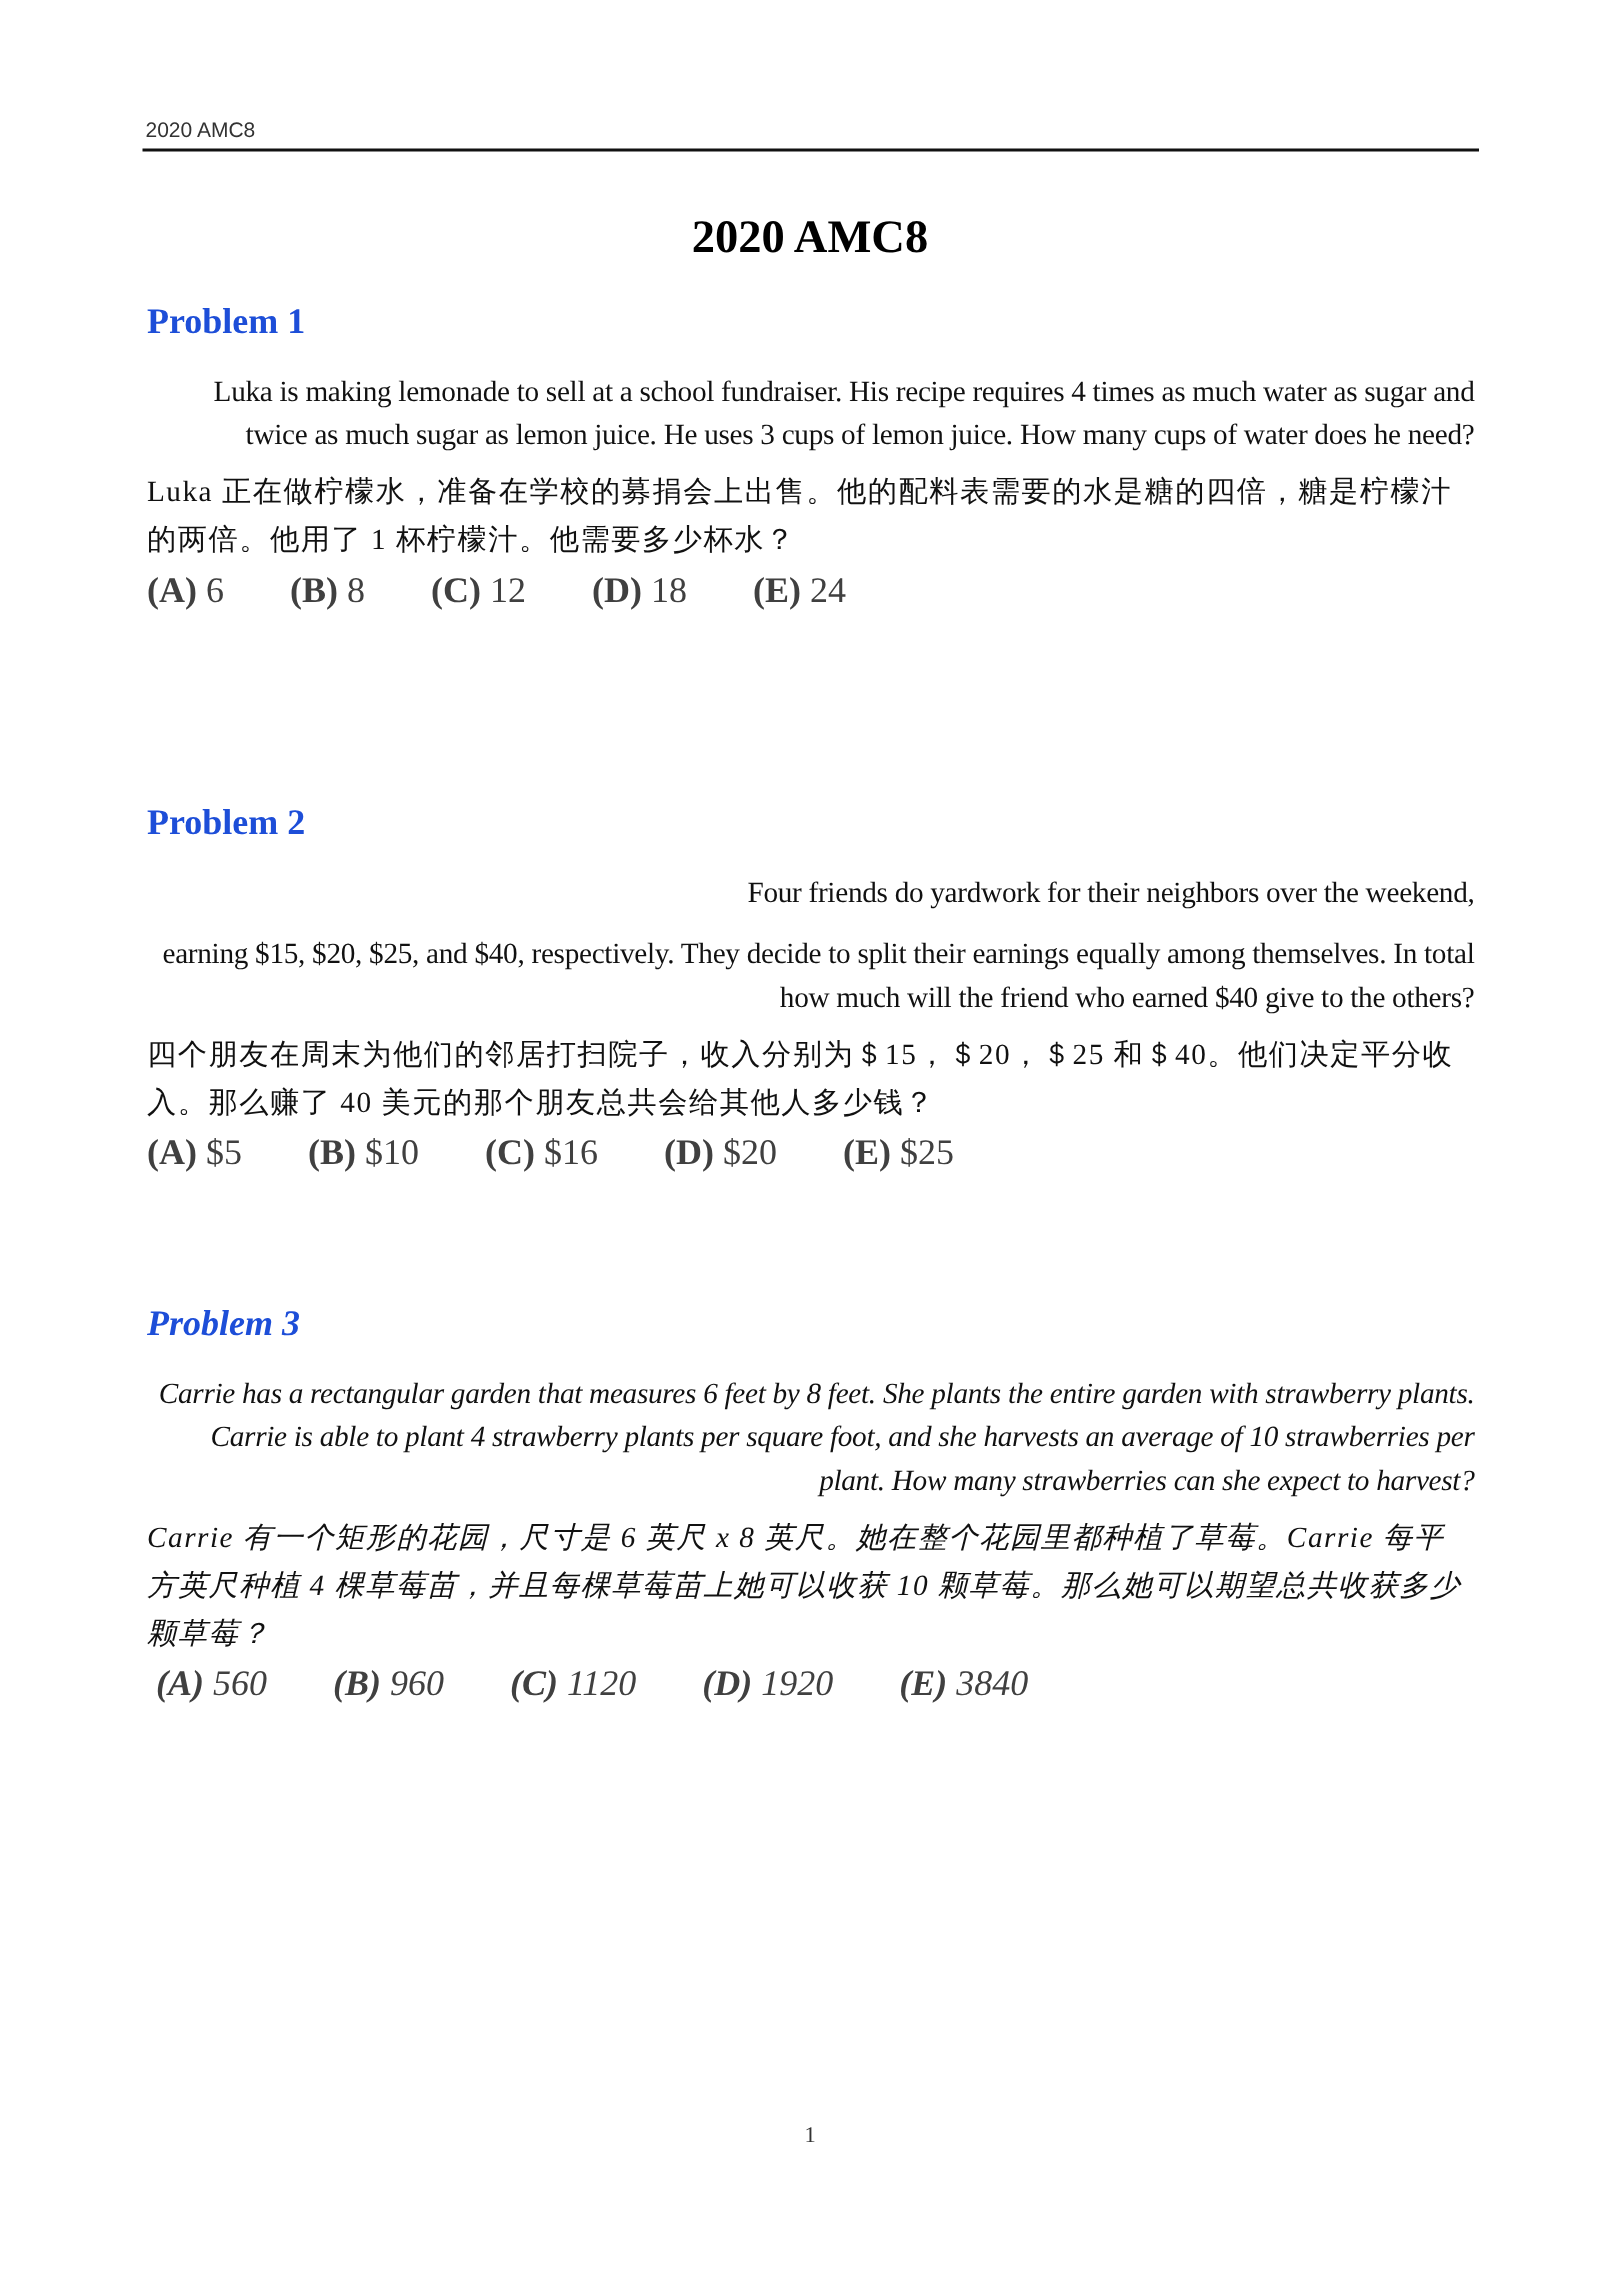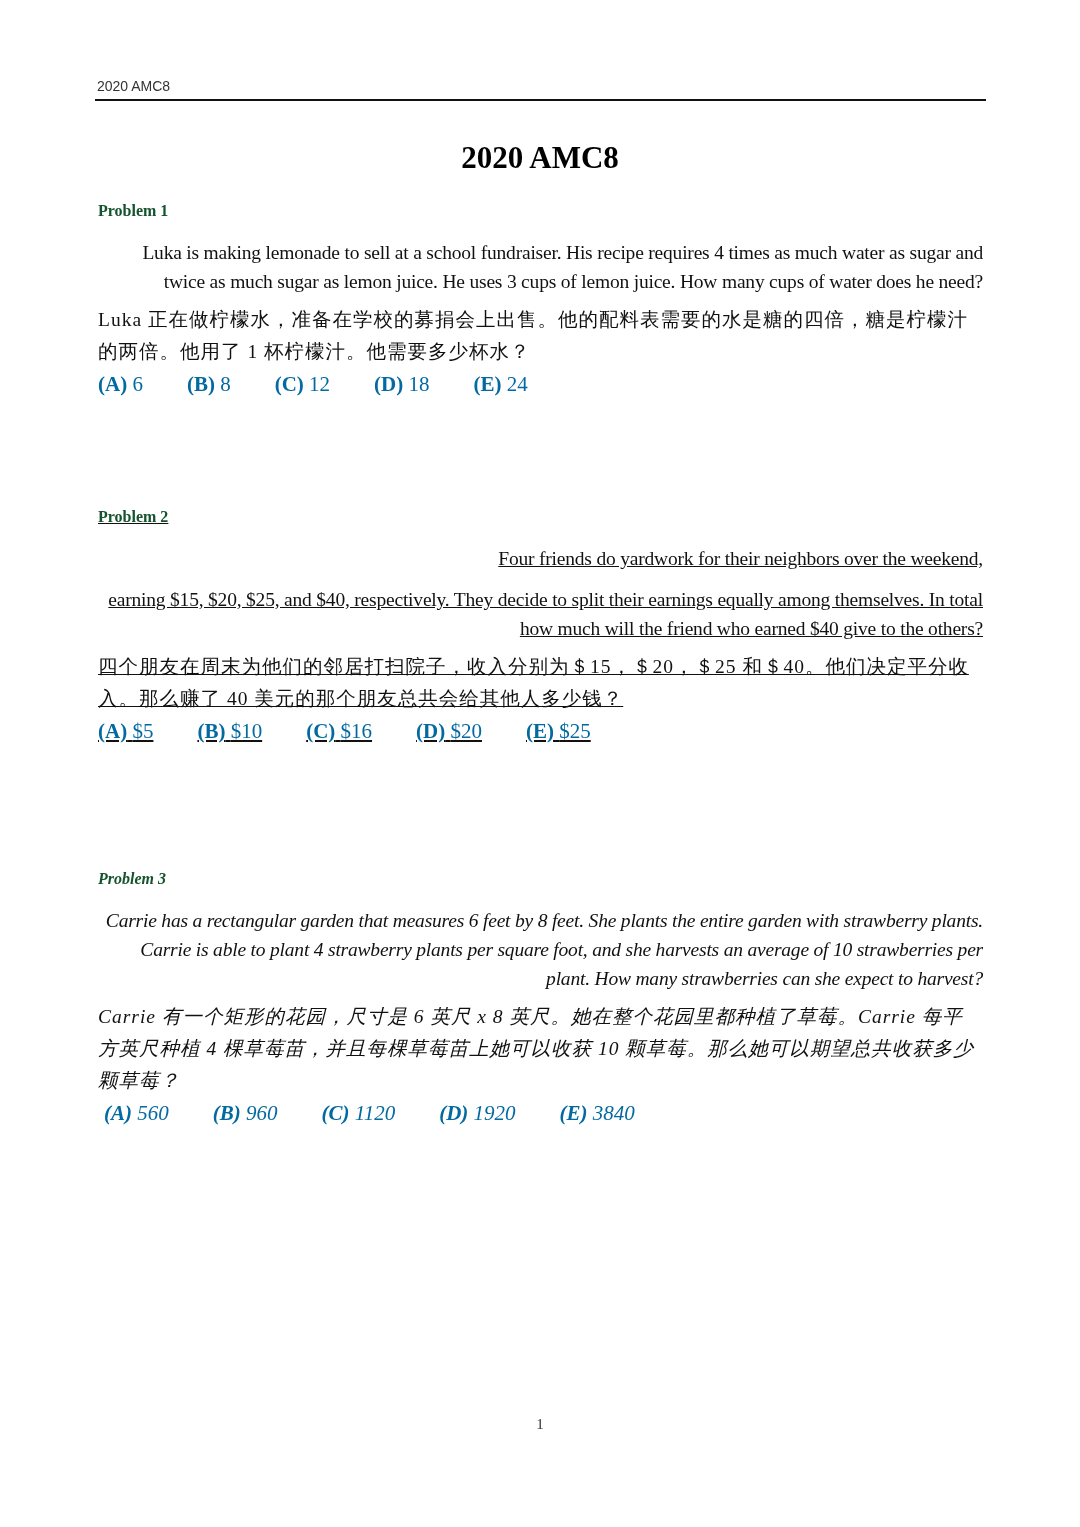--- a/index.html
+++ b/index.html
@@ -1,24 +1,24 @@
 <!DOCTYPE html>
 <html><head>
 <meta charset="utf-8">
 <style>
   html, body { margin: 0; padding: 0; background: #ffffff; }
   body { width: 1080px; height: 1527px; position: relative; overflow: hidden; color: #111; }
   .running-header { position: absolute; left: 97px; top: 78px; font-family: "Liberation Sans", sans-serif; font-size: 14px; color: #333; }
   .header-rule { position: absolute; left: 95px; top: 99px; width: 891px; height: 2px; background: #111; }
   .title { position: absolute; left: 0; width: 1080px; top: 140px; text-align: center; font-family: "Liberation Serif", serif; font-weight: bold; font-size: 31px; color: #000; }
   .problem { position: absolute; left: 98px; width: 885px; }
-  .problem-heading { font-family: "Liberation Serif", serif; font-size: 16px; color: #14532d; margin: 0; }
+  .problem-heading { font-family: "Liberation Serif", serif; font-size: 24px; color: #1d4ed8; margin: 0; }
   .en { font-family: "Liberation Serif", serif; font-size: 19.5px; line-height: 29px; margin: 18px 0 0 0; color: #111; letter-spacing: -0.2px; text-align: right; }
   .zh { font-family: "Liberation Serif", "DejaVu Serif", serif; font-size: 19.5px; line-height: 32px; margin: 8px 0 0 0; color: #111; letter-spacing: 1px; }
-  .choices { display: flex; gap: 0; margin-top: 4px; font-family: "Liberation Serif", serif; font-size: 21px; color: #0369a1; }
+  .choices { display: flex; gap: 0; margin-top: 4px; font-family: "Liberation Serif", serif; font-size: 24px; color: #404040; }
   .choice { margin-right: 44px; }
   .choice .lbl { font-weight: bold; }
   .page-number { position: absolute; top: 1416px; left: 0; width: 1080px; text-align: center; font-family: "Liberation Serif", serif; font-size: 15px; color: #333; }
 </style>
 </head>
 <body>
 
 <div class="running-header">2020 AMC8</div>
 <div class="header-rule"></div>
 
@@ -30,21 +30,21 @@
   <p class="zh">Luka 正在做柠檬水，准备在学校的募捐会上出售。他的配料表需要的水是糖的四倍，糖是柠檬汁的两倍。他用了 1 杯柠檬汁。他需要多少杯水？</p>
   <div class="choices">
     <span class="choice"><span class="lbl">(A)</span> <span>6</span></span>
     <span class="choice"><span class="lbl">(B)</span> <span>8</span></span>
     <span class="choice"><span class="lbl">(C)</span> <span>12</span></span>
     <span class="choice"><span class="lbl">(D)</span> <span>18</span></span>
     <span class="choice"><span class="lbl">(E)</span> <span>24</span></span>
   </div>
 </div>
 
-<div class="problem" style="top:508px;text-decoration:underline;">
+<div class="problem" style="top:536px;">
   <h3 class="problem-heading">Problem 2</h3>
   <p class="en" style="margin-bottom:0;">Four friends do yardwork for their neighbors over the weekend,</p>
   <p class="en" style="margin-top:12px;">earning $15, $20, $25, and $40, respectively. They decide to split their earnings equally among themselves. In total how much will the friend who earned $40 give to the others?</p>
   <p class="zh">四个朋友在周末为他们的邻居打扫院子，收入分别为＄15，＄20，＄25 和＄40。他们决定平分收入。那么赚了 40 美元的那个朋友总共会给其他人多少钱？</p>
   <div class="choices">
     <span class="choice"><span class="lbl">(A)</span> <span>$5</span></span>
     <span class="choice"><span class="lbl">(B)</span> <span>$10</span></span>
     <span class="choice"><span class="lbl">(C)</span> <span>$16</span></span>
     <span class="choice"><span class="lbl">(D)</span> <span>$20</span></span>
     <span class="choice"><span class="lbl">(E)</span> <span>$25</span></span>

